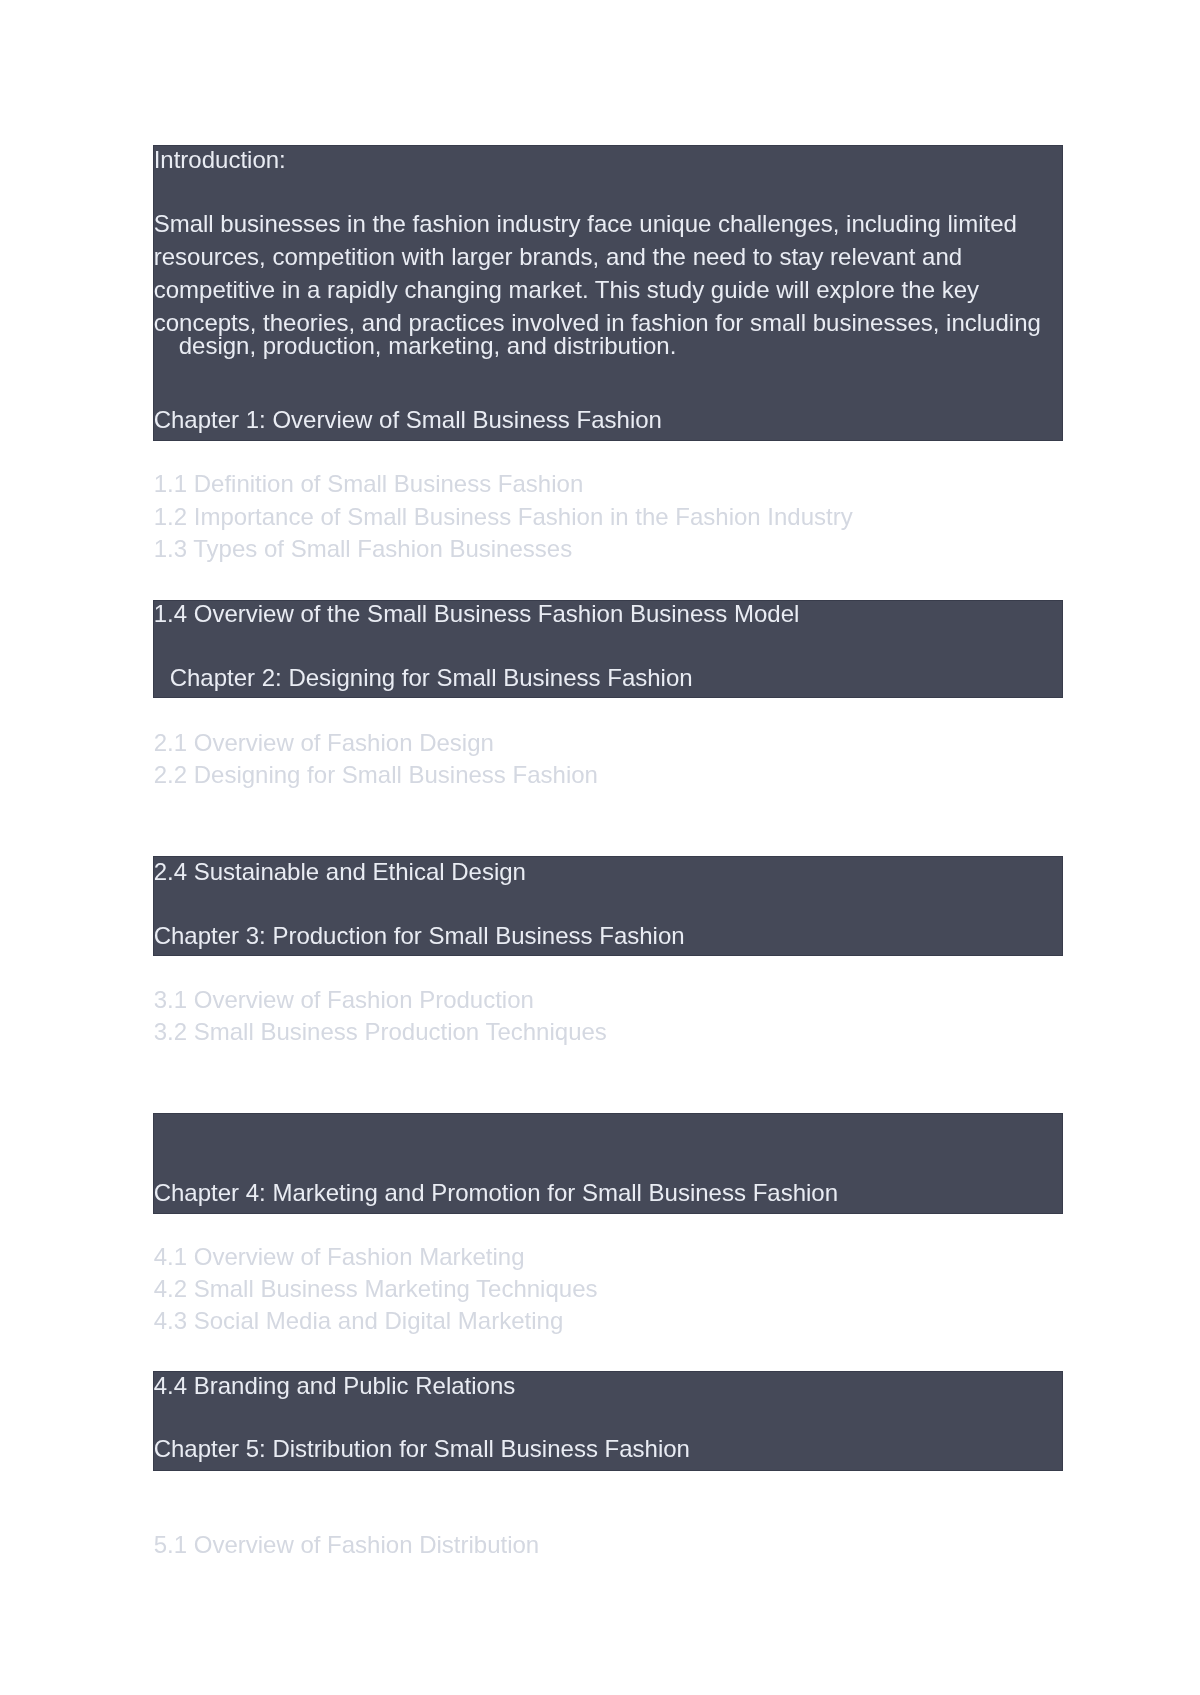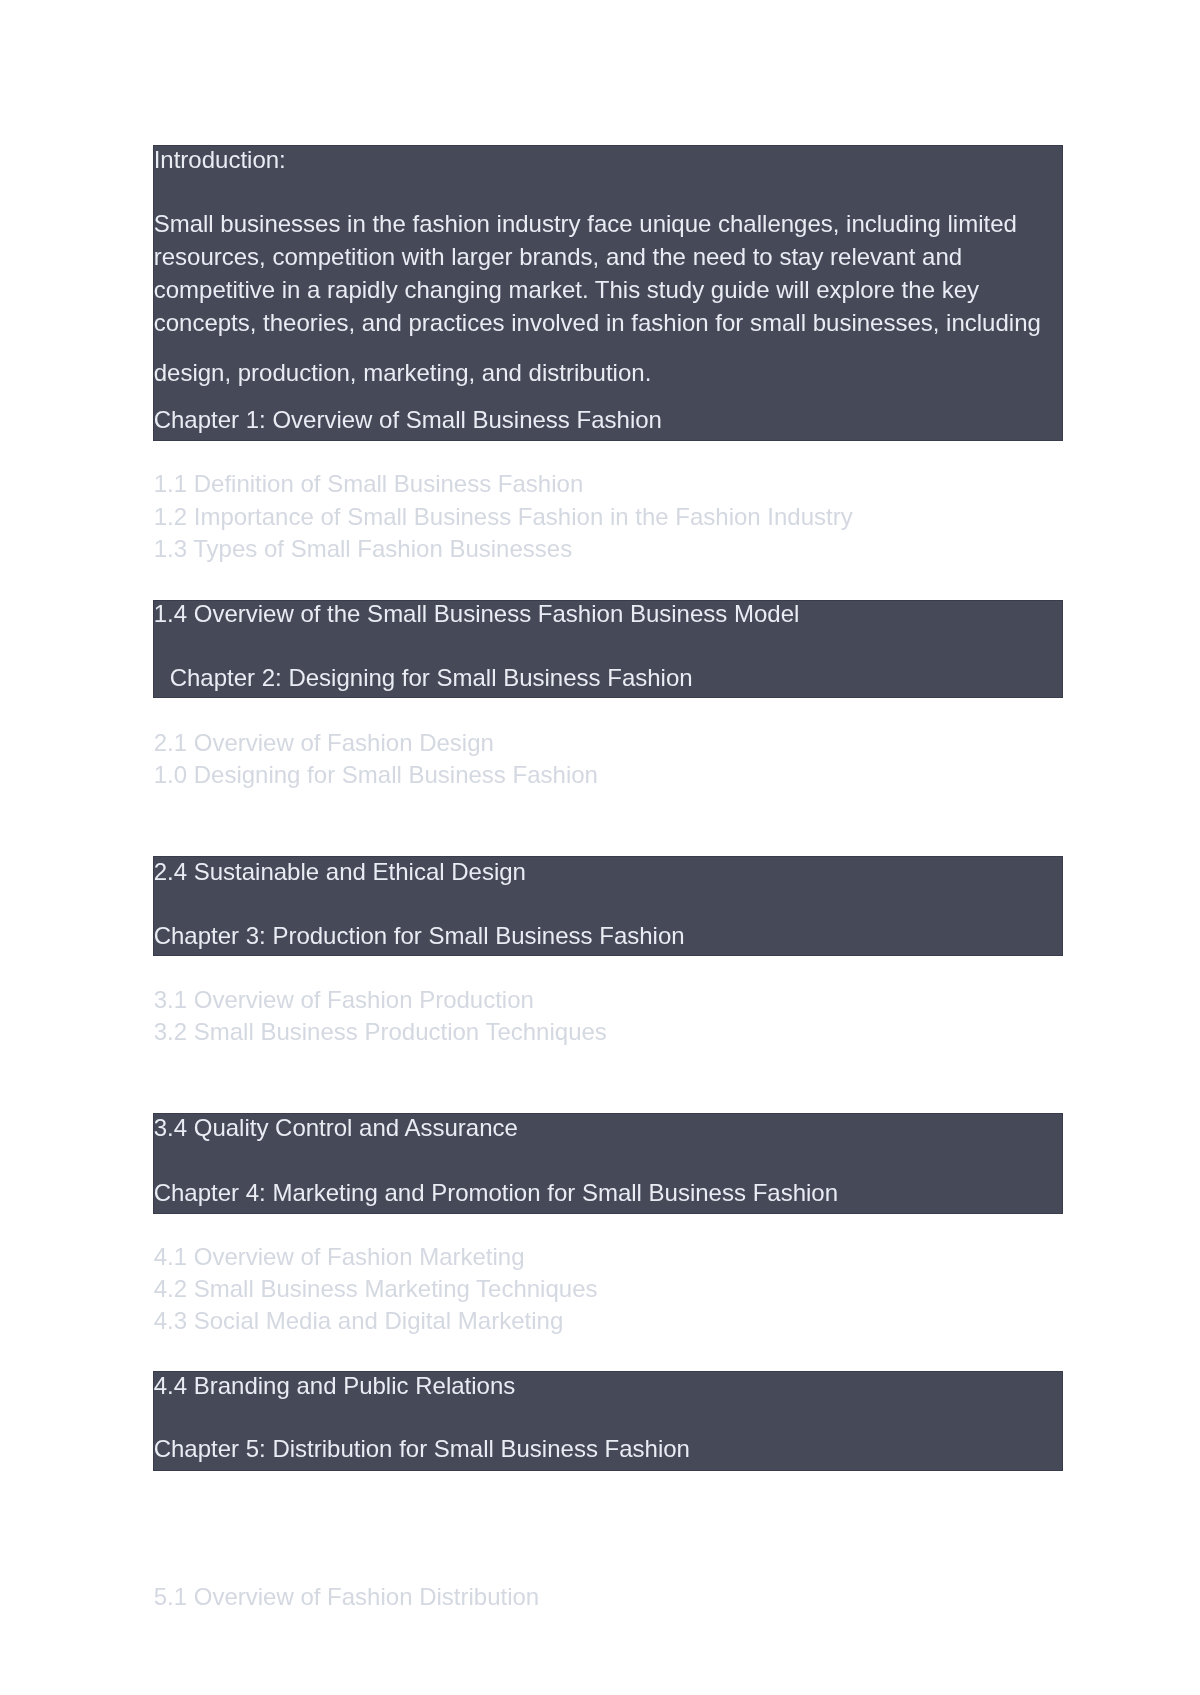--- a/index.html
+++ b/index.html
@@ -42,35 +42,34 @@
       <div class="hl-rect" style="top: 856.2px; height: 100.2px;"></div>
       <div class="hl-rect" style="top: 1112.9px; height: 101.2px;"></div>
       <div class="hl-rect" style="top: 1370.9px; height: 100.3px;"></div>
     </div>
   <div class="text-layer" id="text-layer">
       <div class="line on-hl" style="top: 147.7px;">Introduction:</div>
       <div class="line on-hl" style="top: 211.81px;">Small businesses in the fashion industry face unique challenges, including limited</div>
       <div class="line on-hl" style="top: 244.84px;">resources, competition with larger brands, and the need to stay relevant and</div>
       <div class="line on-hl" style="top: 278.37px;">competitive in a rapidly changing market. This study guide will explore the key</div>
       <div class="line on-hl" style="top: 311.48px;">concepts, theories, and practices involved in fashion for small businesses, including</div>
-      <div class="line on-hl" style="top: 361px;">design, production, marketing, and distribution.</div>
+      <div class="line on-hl" style="top: 334px; padding-left: 25px;">design, production, marketing, and distribution.</div>
       <div class="line on-hl" style="top: 408.45px;">Chapter 1: Overview of Small Business Fashion</div>
       <div class="line" style="top: 472.02px;">1.1 Definition of Small Business Fashion</div>
       <div class="line" style="top: 504.6px;">1.2 Importance of Small Business Fashion in the Fashion Industry</div>
       <div class="line" style="top: 537.17px;">1.3 Types of Small Fashion Businesses</div>
       <div class="line on-hl" style="top: 602.26px;">1.4 Overview of the Small Business Fashion Business Model</div>
       <div class="line on-hl" style="top: 666.14px; padding-left: 16px;">Chapter 2: Designing for Small Business Fashion</div>
       <div class="line" style="top: 730.73px;">2.1 Overview of Fashion Design</div>
-      <div class="line" style="top: 763.06px;">1.0 Designing for Small Business Fashion</div>
+      <div class="line" style="top: 763.06px;">2.2 Designing for Small Business Fashion</div>
       <div class="line on-hl" style="top: 860px;">2.4 Sustainable and Ethical Design</div>
       <div class="line on-hl" style="top: 923.96px;">Chapter 3: Production for Small Business Fashion</div>
       <div class="line" style="top: 987.88px;">3.1 Overview of Fashion Production</div>
       <div class="line" style="top: 1020px;">3.2 Small Business Production Techniques</div>
-      <div class="line on-hl" style="top: 1116.28px;">3.4 Quality Control and Assurance</div>
       <div class="line on-hl" style="top: 1180.6px;">Chapter 4: Marketing and Promotion for Small Business Fashion</div>
       <div class="line" style="top: 1244.89px;">4.1 Overview of Fashion Marketing</div>
       <div class="line" style="top: 1277.11px;">4.2 Small Business Marketing Techniques</div>
       <div class="line" style="top: 1309.33px;">4.3 Social Media and Digital Marketing</div>
       <div class="line on-hl" style="top: 1373.71px;">4.4 Branding and Public Relations</div>
       <div class="line on-hl" style="top: 1437.22px;">Chapter 5: Distribution for Small Business Fashion</div>
-      <div class="line" style="top: 1585px;">5.1 Overview of Fashion Distribution</div>
+      <div class="line" style="top: 1533px;">5.1 Overview of Fashion Distribution</div>
     </div>
 </div>
 
 </body></html>

